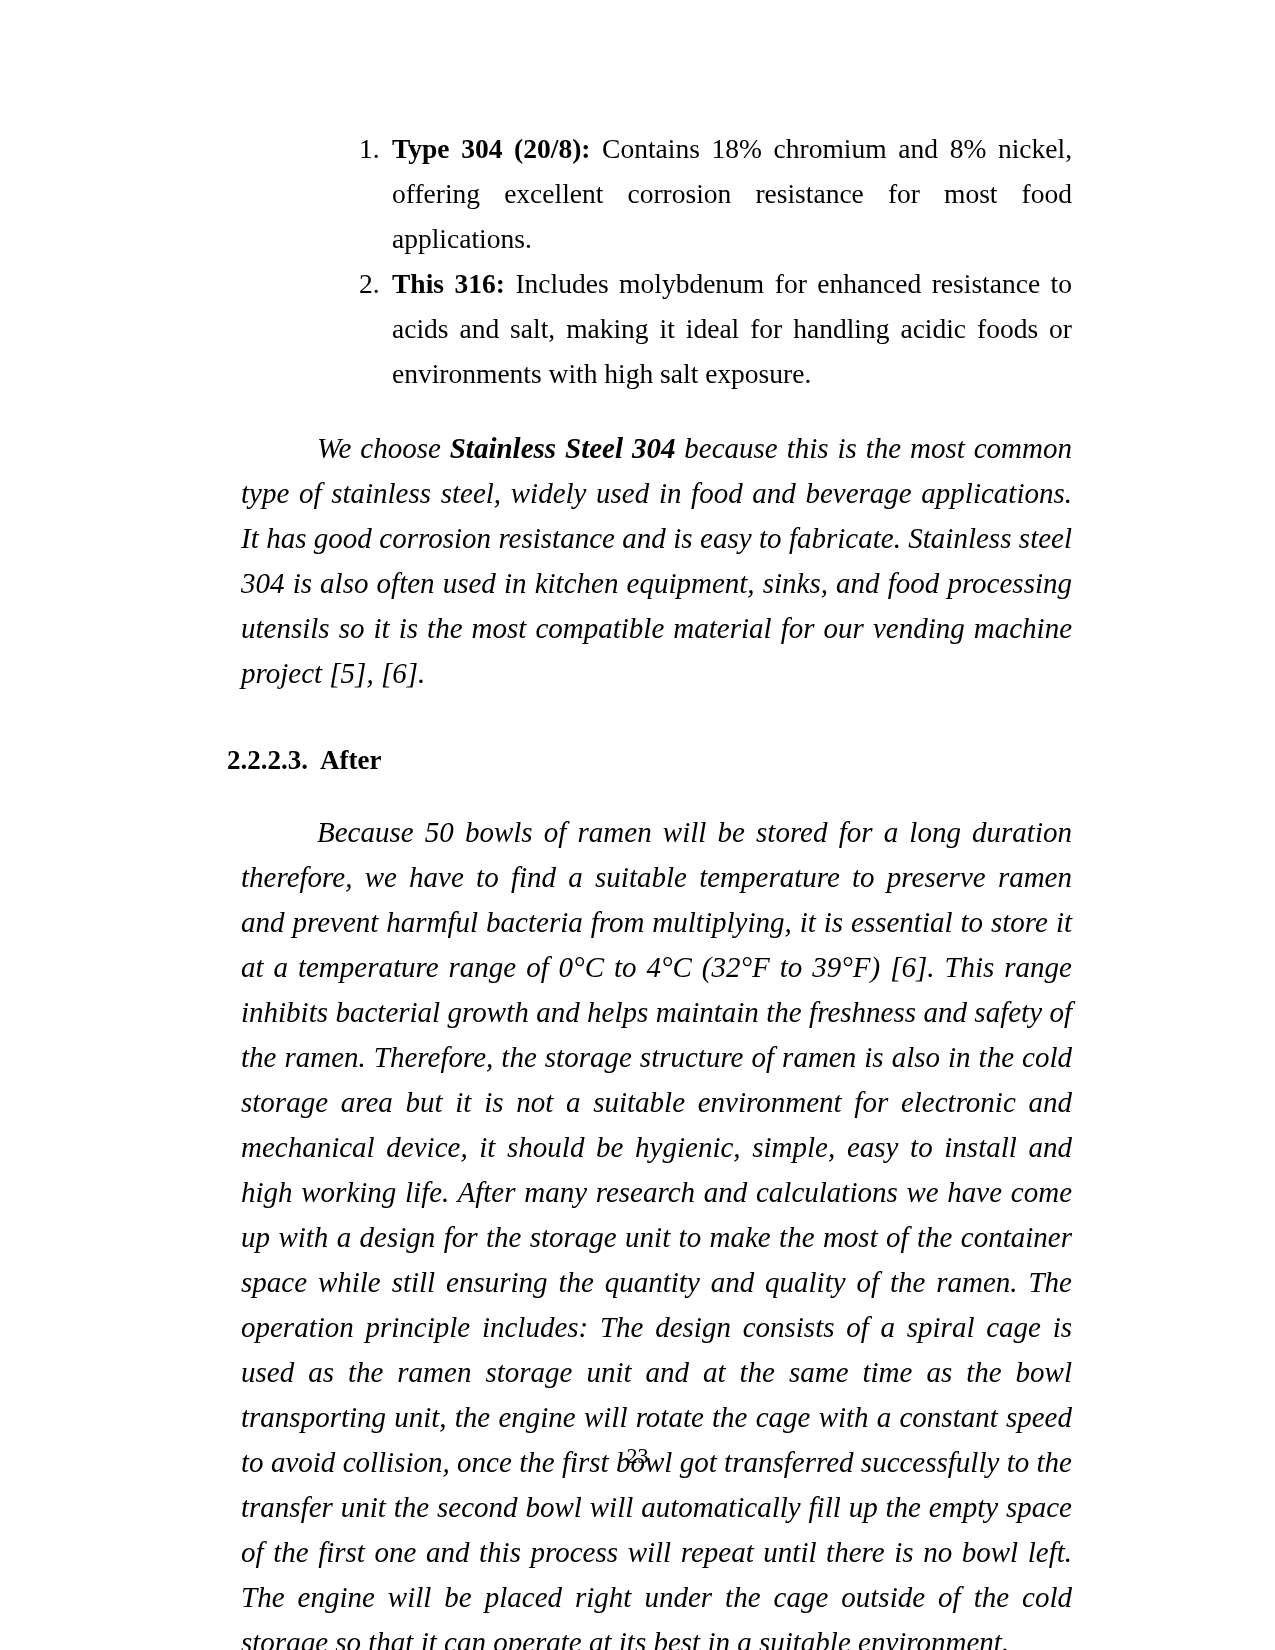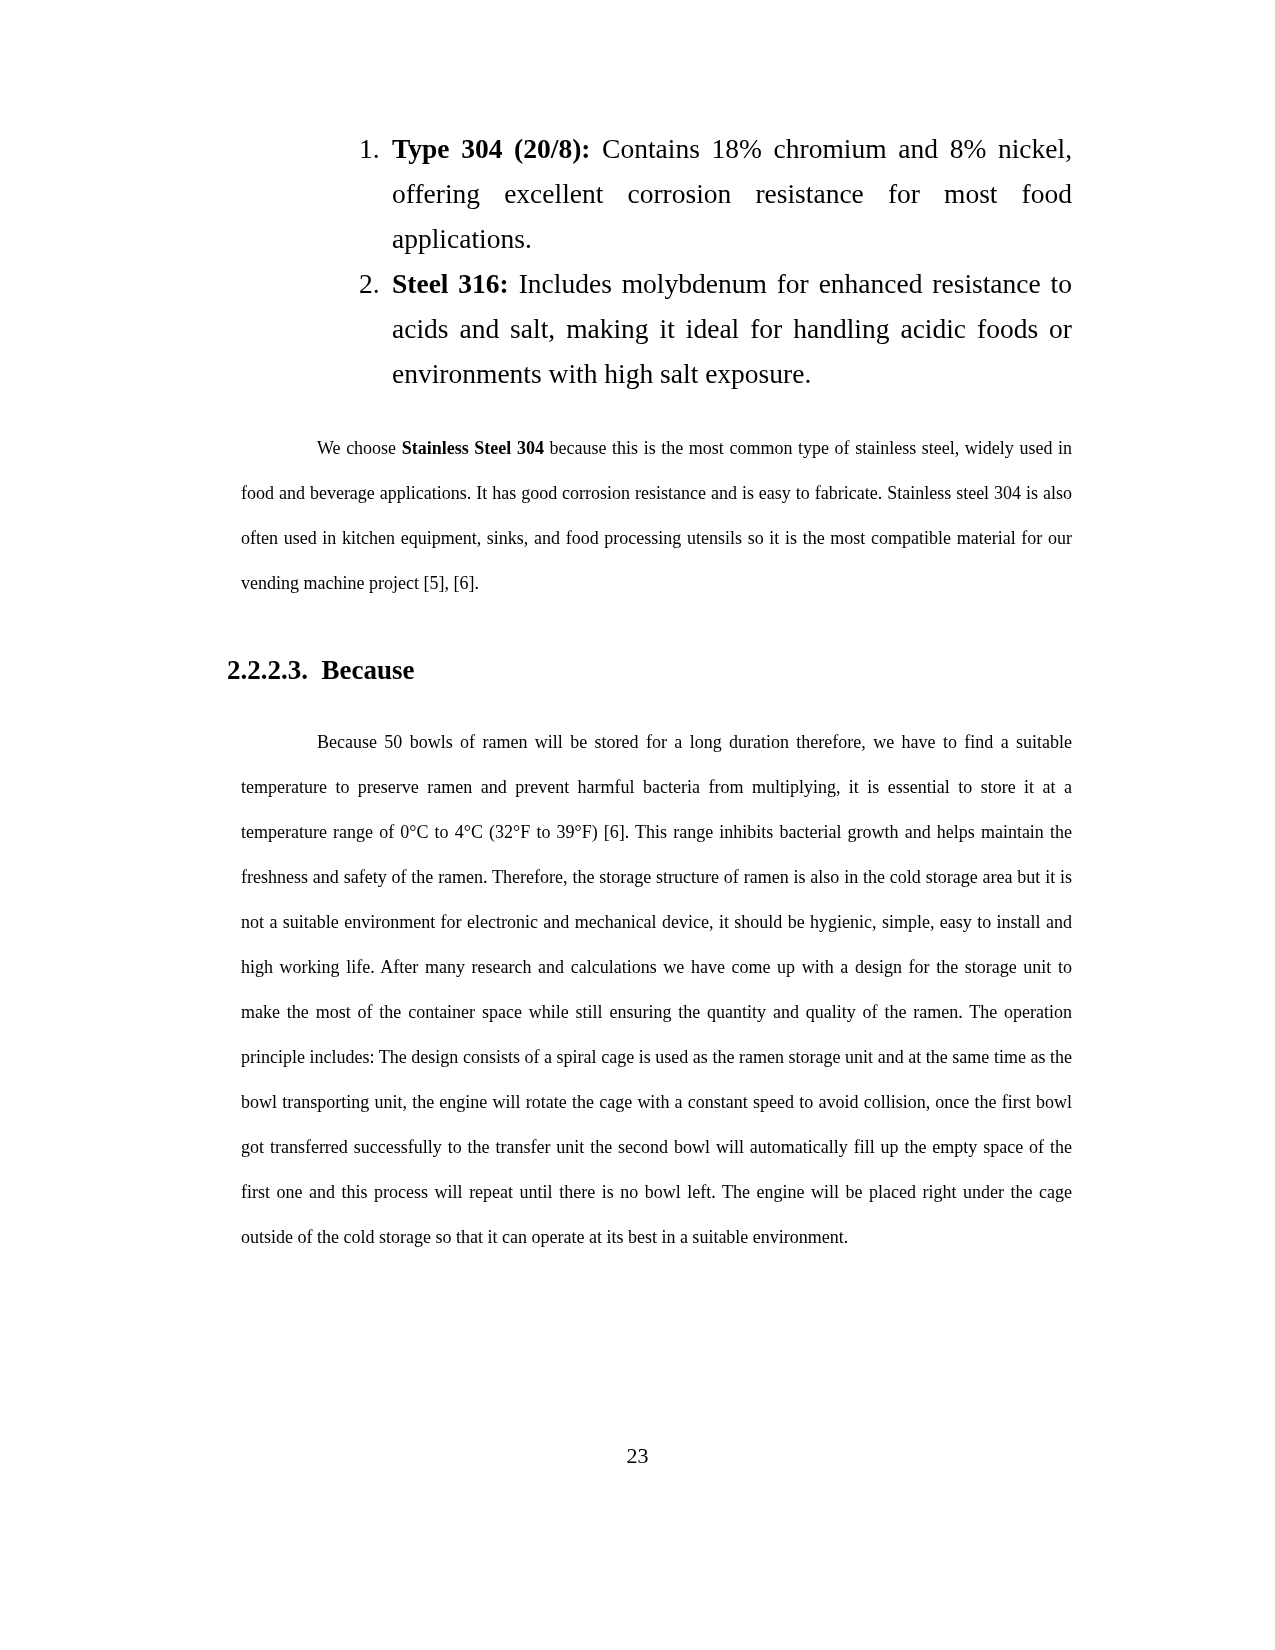--- a/index.html
+++ b/index.html
@@ -61,23 +61,24 @@
   }
   .lead-in {
     font-weight: bold;
   }
 
   
   .body-par {
     margin: 0;
     text-align: justify;
     text-justify: inter-word;
-    font-size: 18px;
+    font-size: 29px;
     line-height: 45px;
     text-indent: 76px;
+    font-style: italic;
   }
 
   .spacer-sm { height: 30px; }
   .spacer-md { height: 44px; }
 
   
   .section-heading {
     margin: 0;
     font-size: 27px;
     line-height: 40px;
@@ -108,31 +109,31 @@
 
   <div class="content">
 
     <ol class="numbered-list">
       <li class="list-item">
         <span class="list-marker">1.</span>
         <span class="lead-in">Type 304 (20/8):</span><span> Contains 18% chromium and 8% nickel, offering excellent corrosion resistance for most food applications.</span>
       </li>
       <li class="list-item">
         <span class="list-marker">2.</span>
-        <span class="lead-in">Steel 316:</span><span> Includes molybdenum for enhanced resistance to acids and salt, making it ideal for handling acidic foods or environments with high salt exposure.</span>
+        <span class="lead-in">This 316:</span><span> Includes molybdenum for enhanced resistance to acids and salt, making it ideal for handling acidic foods or environments with high salt exposure.</span>
       </li>
     </ol>
 
     <div class="spacer-sm"></div>
 
     <p class="body-par"><span>We choose </span><span class="lead-in">Stainless Steel 304</span><span> because this is the most common type of stainless steel, widely used in food and beverage applications. It has good corrosion resistance and is easy to fabricate. Stainless steel 304 is also often used in kitchen equipment, sinks, and food processing utensils so it is the most compatible material for our vending machine project [5], [6].</span></p>
 
     <div class="spacer-md"></div>
 
-    <h3 class="section-heading">2.2.2.3.  Because</h3>
+    <h3 class="section-heading">2.2.2.3.  After</h3>
 
     <div class="spacer-sm"></div>
 
     <p class="body-par">Because 50 bowls of ramen will be stored for a long duration therefore, we have to find a suitable temperature to preserve ramen and prevent harmful bacteria from multiplying, it is essential to store it at a temperature range of 0°C to 4°C (32°F to 39°F) [6]. This range inhibits bacterial growth and helps maintain the freshness and safety of the ramen. Therefore, the storage structure of ramen is also in the cold storage area but it is not a suitable environment for electronic and mechanical device, it should be hygienic, simple, easy to install and high working life. After many research and calculations we have come up with a design for the storage unit to make the most of the container space while still ensuring the quantity and quality of the ramen. The operation principle includes: The design consists of a spiral cage is used as the ramen storage unit and at the same time as the bowl transporting unit, the engine will rotate the cage with a constant speed to avoid collision, once the first bowl got transferred successfully to the transfer unit the second bowl will automatically fill up the empty space of the first one and this process will repeat until there is no bowl left. The engine will be placed right under the cage outside of the cold storage so that it can operate at its best in a suitable environment.</p>
 
   </div>
 
   <div class="page-number">23</div>
 
 </div>

